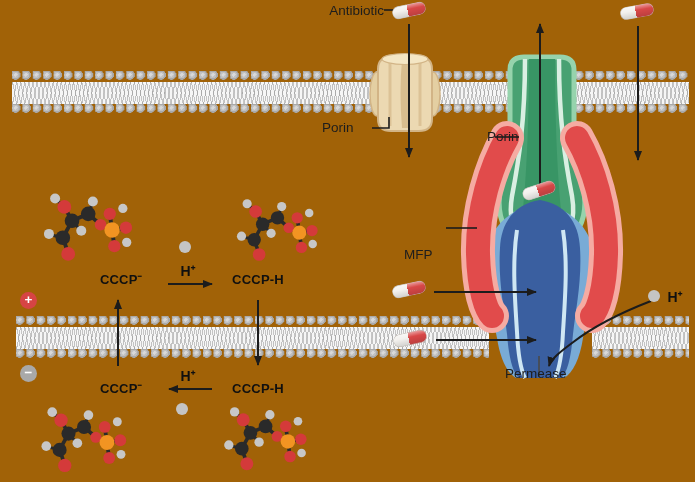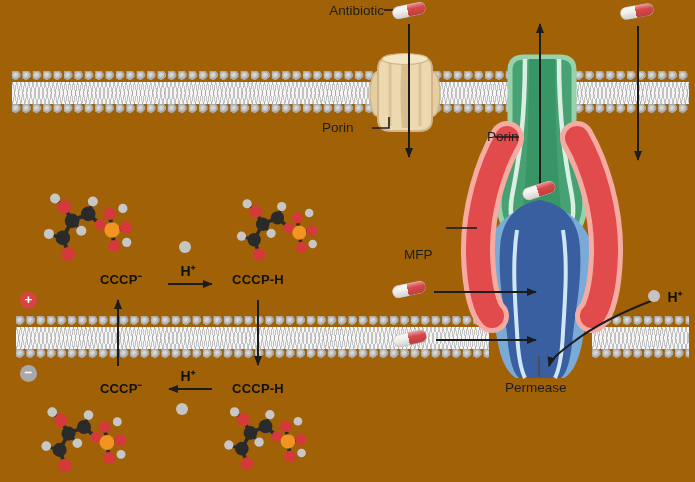--- a/index.html
+++ b/index.html
@@ -165,21 +165,21 @@
   <div class="pill" style="left:392px;top:4px;transform:rotate(-12deg);"></div>
   <div class="pill" style="left:620px;top:4.5px;transform:rotate(-10deg);"></div>
   <div class="pill" style="left:522px;top:183.5px;transform:rotate(-18deg);"></div>
   <div class="pill" style="left:392px;top:282.5px;transform:rotate(-12deg);"></div>
   <div class="pill" style="left:393px;top:331.5px;transform:rotate(-12deg);"></div>
 
   <div class="lbl" style="left:312px;top:3px;width:72px;text-align:right;">Antibiotic</div>
   <div class="lbl" style="left:322px;top:120px;">Porin</div>
   <div class="lbl" style="left:451px;top:129px;margin-left:36px;">Porin</div>
   <div class="lbl" style="left:404px;top:220px;margin-top:27px;">MFP</div>
-  <div class="lbl" style="left:505px;top:380px;">Permease</div>
+  <div class="lbl" style="left:505px;top:366px;">Permease</div>
   <div class="hplus" style="left:675px;top:296px;">H⁺</div>
 
   <div class="chem" style="left:121px;top:279px;">CCCP⁻</div>
   <div class="hplus" style="left:188px;top:270px;">H⁺</div>
   <div class="chem" style="left:258px;top:279px;">CCCP-H</div>
 
   <div class="chem" style="left:121px;top:388px;">CCCP⁻</div>
   <div class="hplus" style="left:188px;top:375px;">H⁺</div>
   <div class="chem" style="left:258px;top:388px;">CCCP-H</div>
 

